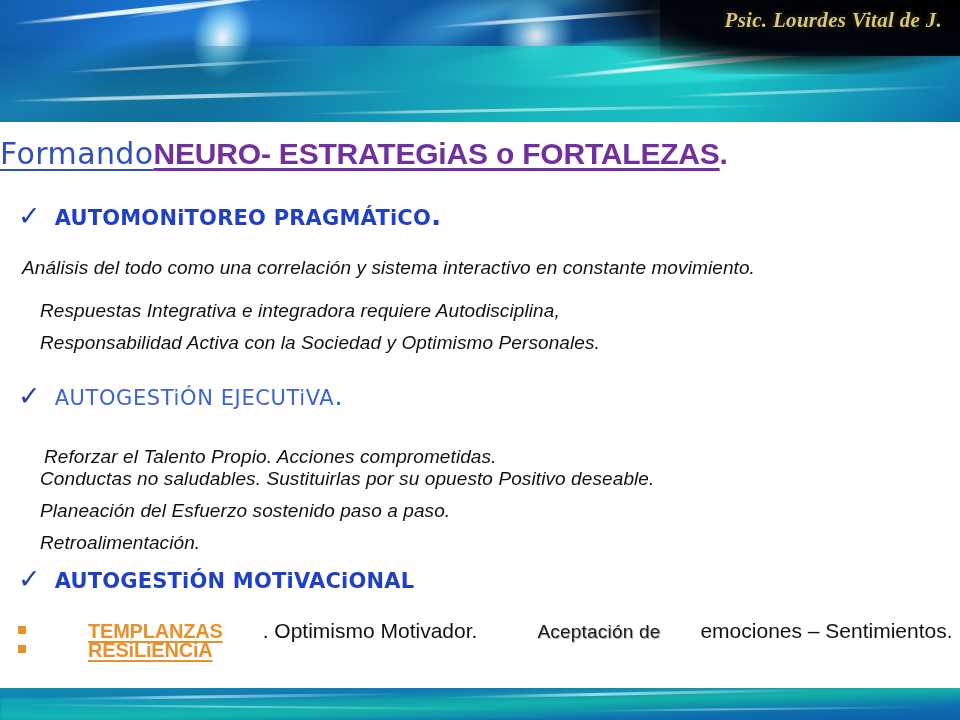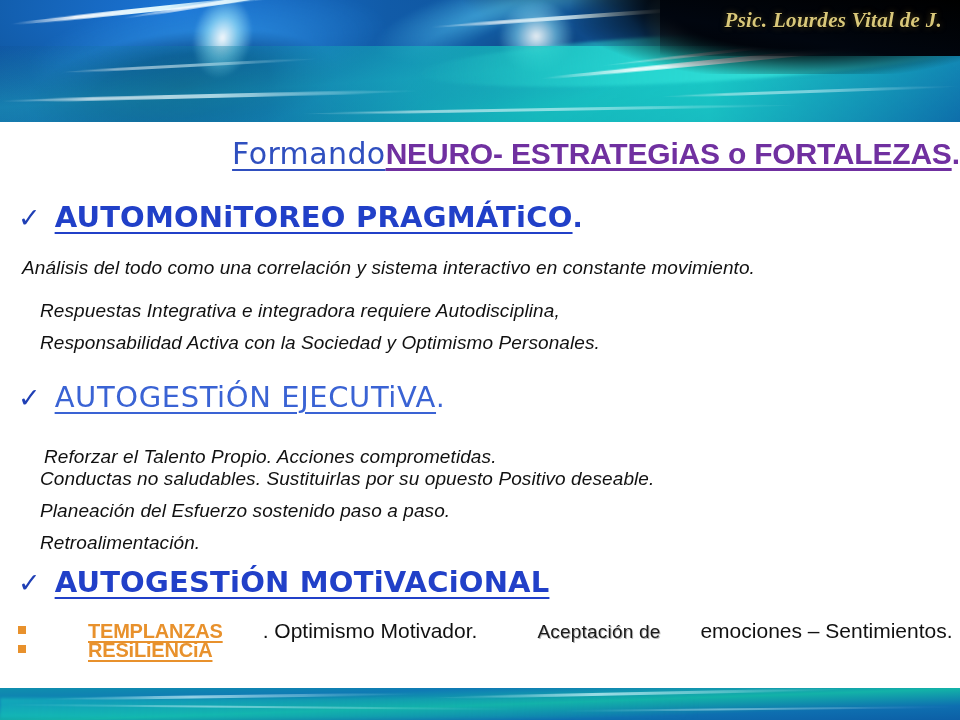--- a/index.html
+++ b/index.html
@@ -149,21 +149,21 @@
   }
 
   
   .content {
     position:absolute; left:0; top:122px;
     width:960px; height:566px;
   }
 
   .title-line {
     position:absolute; left:0; top:14px; width:960px;
-    text-align:right;
+    text-align:left;
     white-space:nowrap;
   }
   .t-formando {
     font-family:"DejaVu Sans", sans-serif;
     font-size:30px; font-weight:400;
     color:#2f4fbf;
     text-decoration:underline;
     text-decoration-thickness:2px;
     text-underline-offset:5px;
     letter-spacing:.4px;
@@ -187,23 +187,22 @@
     display:flex; align-items:baseline;
     white-space:nowrap;
   }
   .check {
     color:#1f3fb5; font-size:27px; font-weight:bold;
     line-height:1; margin-right:14px;
     font-family:"DejaVu Sans", sans-serif;
   }
   .h-text {
     font-family:"DejaVu Sans", sans-serif;
-    font-size:29px; font-weight:400;
+    font-size:21px; font-weight:400;
     letter-spacing:.6px;
-    text-decoration:underline;
     text-decoration-thickness:2px;
     text-underline-offset:5px;
   }
   .h-strong { color:#2140c8; font-weight:bold; letter-spacing:.2px; }
   .h-light  { color:#3a63d4; }
   .h-dot {
     font-family:"DejaVu Sans", sans-serif; font-size:27px;
     text-decoration:none;
   }
 

